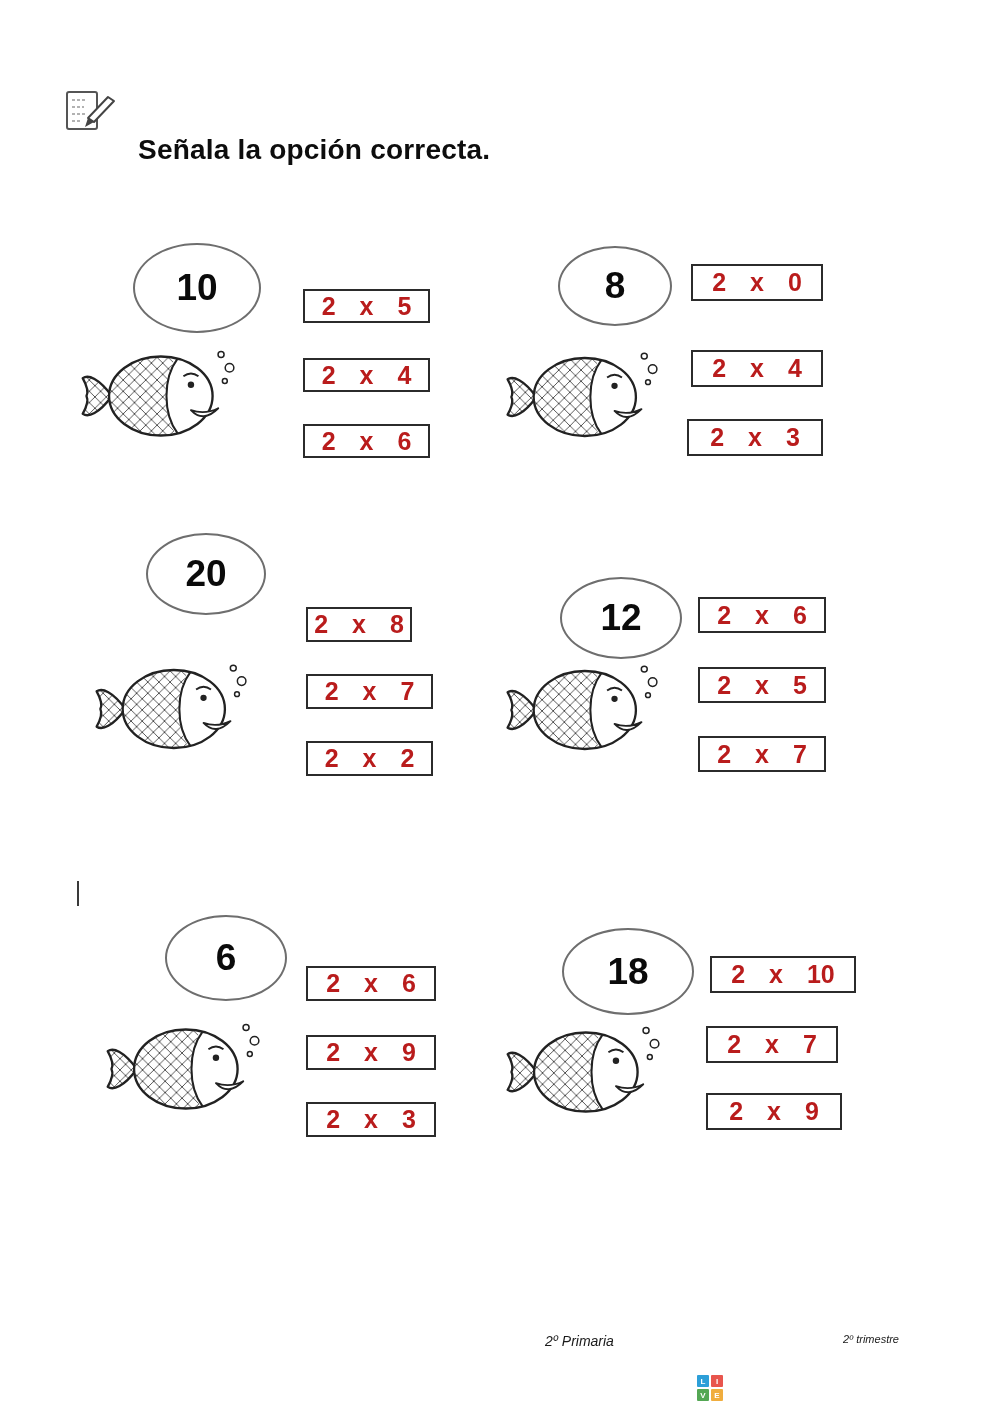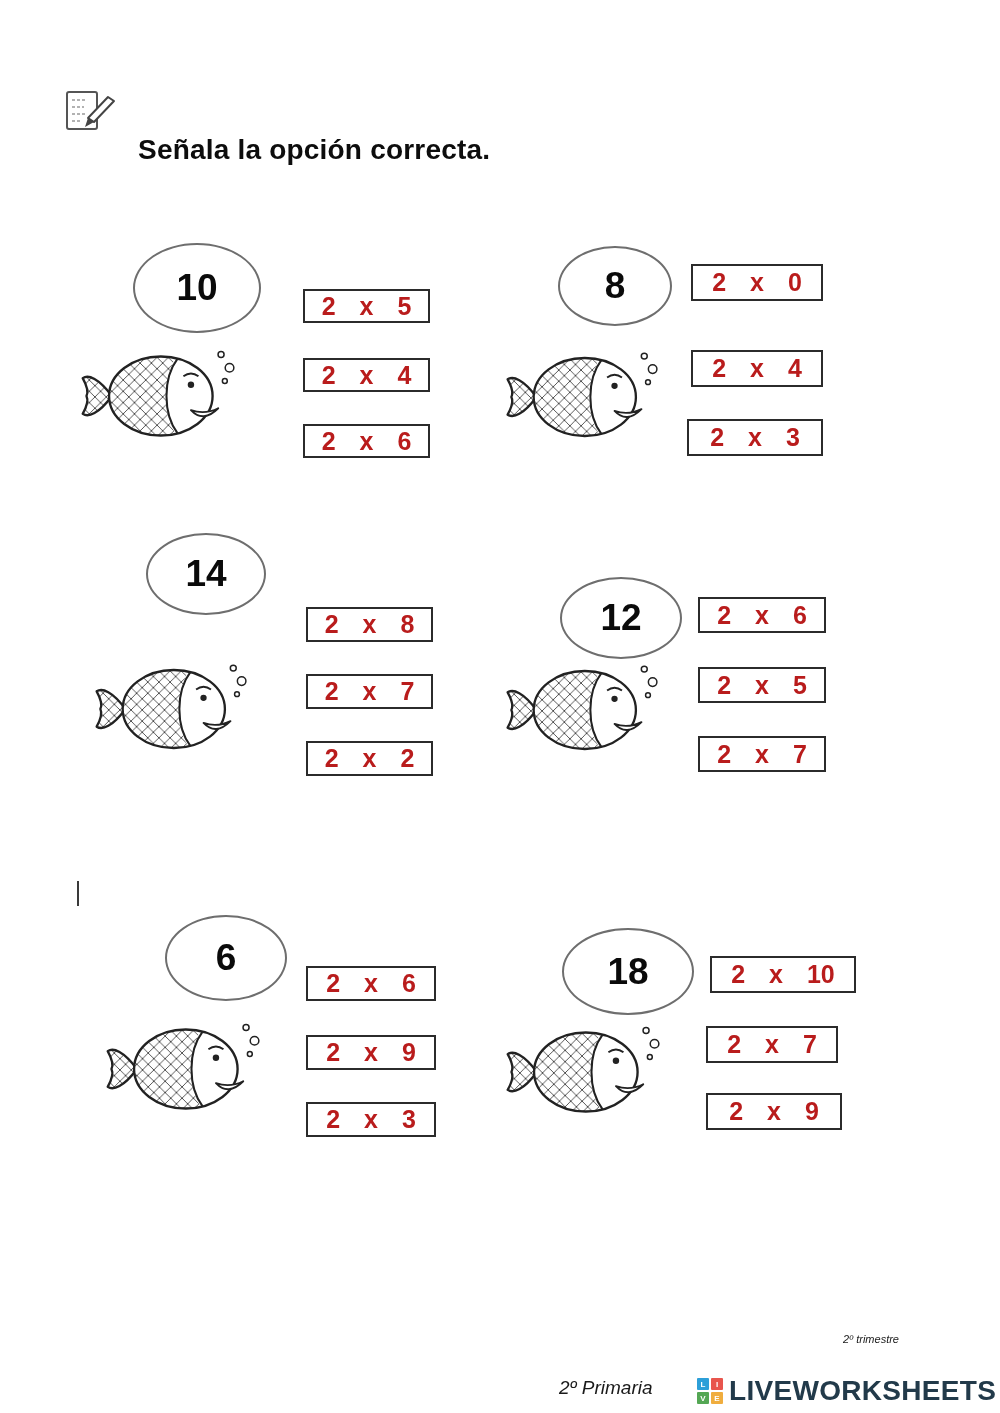--- a/index.html
+++ b/index.html
@@ -33,21 +33,21 @@
   
   .p2-oval { left:558px; top:246px; width:114px; height:80px; }
   .p2-fish { left:503px; top:332px; width:158px; height:130px; }
   .p2-o1 { left:691px; top:264px; width:132px; height:37px; }
   .p2-o2 { left:691px; top:350px; width:132px; height:37px; }
   .p2-o3 { left:687px; top:419px; width:136px; height:37px; }
 
   
   .p3-oval { left:146px; top:533px; width:120px; height:82px; }
   .p3-fish { left:92px;  top:646px; width:158px; height:126px; }
-  .p3-o1 { left:306px; top:607px; width:127px; height:35px; }
+  .p3-o1 { left:306px; top:607px; width:106px; height:35px; }
   .p3-o2 { left:306px; top:674px; width:127px; height:35px; }
   .p3-o3 { left:306px; top:741px; width:127px; height:35px; }
 
   
   .p4-oval { left:560px; top:577px; width:122px; height:82px; }
   .p4-fish { left:503px; top:646px; width:158px; height:128px; }
   .p4-o1 { left:698px; top:597px; width:128px; height:36px; }
   .p4-o2 { left:698px; top:667px; width:128px; height:36px; }
   .p4-o3 { left:698px; top:736px; width:128px; height:36px; }
 
@@ -60,21 +60,21 @@
 
   
   .p6-oval { left:562px; top:928px; width:132px; height:87px; }
   .p6-fish { left:503px; top:1008px; width:160px; height:128px; }
   .p6-o1 { left:710px; top:956px;  width:146px; height:37px; }
   .p6-o2 { left:706px; top:1026px; width:132px; height:37px; }
   .p6-o3 { left:706px; top:1093px; width:136px; height:37px; }
 
   .text-cursor { position:absolute; left:77px; top:881px; width:2px; height:25px; background:#3a3a3a; }
 
-  .footer-grade { position:absolute; left:559px; top:1333px; font-size:19px; font-style:italic; color:#1a1a1a;margin-top:44px; }
+  .footer-grade { position:absolute; left:545px; top:1333px; font-size:14px; font-style:italic; color:#1a1a1a; }
   .footer-term  { position:absolute; left:843px; top:1333px; font-size:11px; font-style:italic; color:#1a1a1a; }
 
   .logo { position:absolute; left:697px; top:1375px; display:flex; align-items:center; gap:6px; }
   .logo-icon { width:26px; height:26px; display:grid; grid-template-columns:1fr 1fr; grid-template-rows:1fr 1fr; gap:2px; }
   .logo-cell { display:flex; align-items:center; justify-content:center; color:#fff; font-size:8px; font-weight:bold; border-radius:1px; }
   .logo-text { font-size:28px; font-weight:bold; letter-spacing:0.3px; }
 </style>
 </head>
 <body>
 
@@ -140,21 +140,21 @@
         <use href="#fish-symbol" width="170" height="130"></use>
       </svg>
     <div class="optbox p2-o1">2 x 0</div>
     <div class="optbox p2-o2">2 x 4</div>
     <div class="optbox p2-o3">2 x 3</div>
   </section>
 
   
   <section class="problem">
     <div class="oval p3-oval">
-      <span>14</span>
+      <span>20</span>
     </div>
     <svg class="fish p3-fish" viewBox="0 0 170 130">
         <use href="#fish-symbol" width="170" height="130"></use>
       </svg>
     <div class="optbox p3-o1">2 x 8</div>
     <div class="optbox p3-o2">2 x 7</div>
     <div class="optbox p3-o3">2 x 2</div>
   </section>
 
   
@@ -203,16 +203,15 @@
   <div class="footer-grade">2º Primaria</div>
   <div class="footer-term">2º trimestre</div>
 
   <div class="logo">
     <div class="logo-icon">
       <span class="logo-cell" style="background-color: rgb(45, 159, 216);">L</span>
       <span class="logo-cell" style="background-color: rgb(232, 85, 77);">I</span>
       <span class="logo-cell" style="background-color: rgb(84, 167, 84);">V</span>
       <span class="logo-cell" style="background-color: rgb(240, 173, 62);">E</span>
     </div>
-    <span class="logo-text" style="color: rgb(34, 58, 74);">LIVEWORKSHEETS</span>
   </div>
 
 </div>
 
 </body></html>

